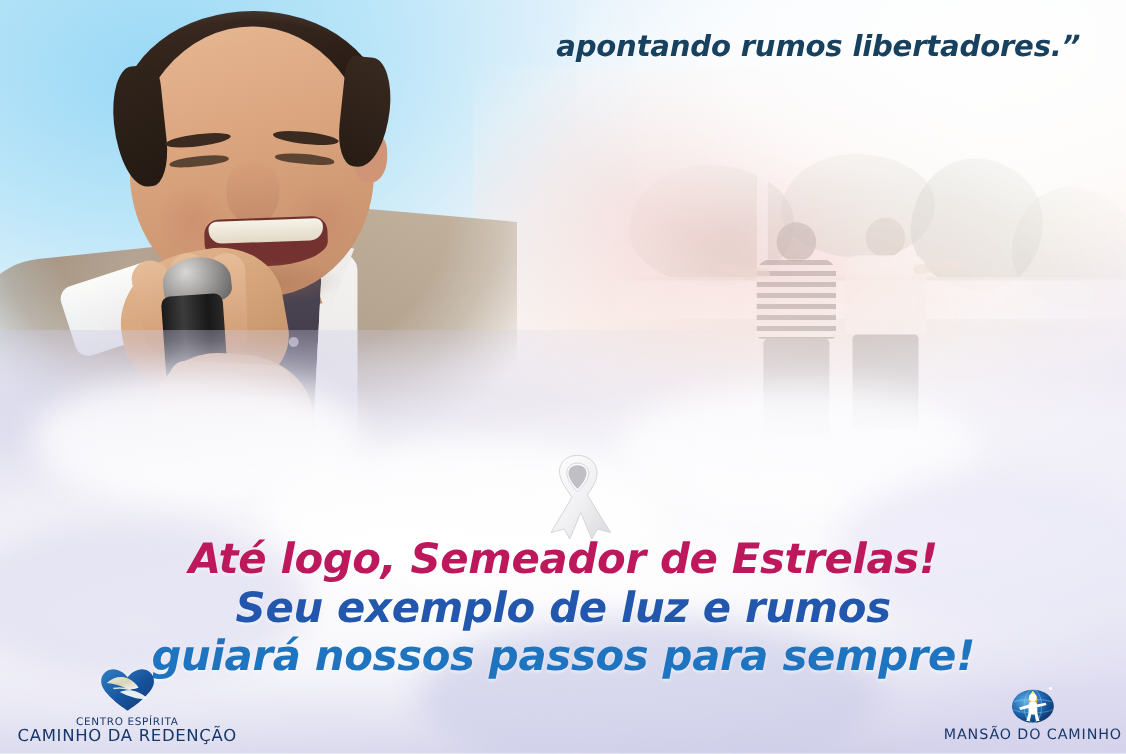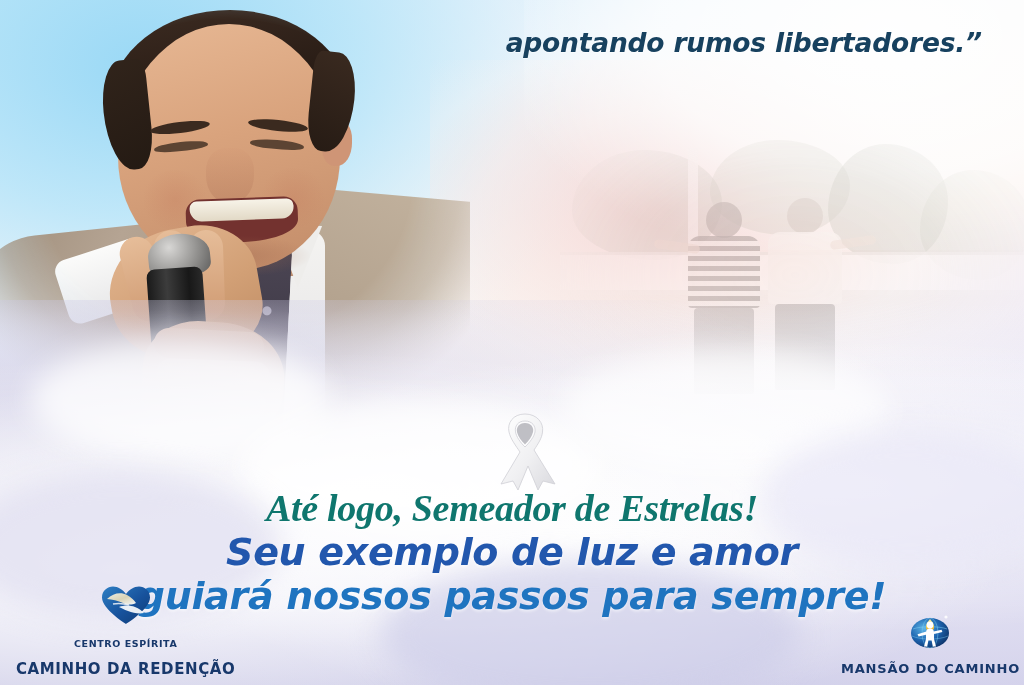--- a/index.html
+++ b/index.html
@@ -420,43 +420,42 @@
   }
   .hl-line {
     font-family: "DejaVu Sans", sans-serif;
     font-style: italic;
     font-weight: bold;
     font-size: 38px;
     line-height: 44px;
     letter-spacing: -0.3px;
     text-shadow: 0 2px 3px rgba(255,255,255,0.55);
   }
-  .hl-1 { color: #0f766e; font-family: Liberation Serif, serif; }
+  .hl-1 { color: #be185d; }
   .hl-2 { color: #2257ad; }
   .hl-3 { color: #1f74c0; }
 
   
   .logo {
     position: absolute;
     bottom: 10px;
     text-align: center;
   }
   .logo-left  { left: 16px; }
   .logo-right { right: 4px; }
   .logo-mark {
     display: block;
     margin: 0 auto 4px auto;
   }
   .logo-text {
     font-family: "DejaVu Sans", sans-serif;
-    font-weight: bold;
+    font-weight: normal;
     color: #18386b;
     letter-spacing: 0.6px;
     line-height: 12px;
-    margin-top: 13px;
   }
   .logo-text-sm { font-size: 9.5px; }
   .logo-text-lg { font-size: 15px; }
   .logo-text-single { font-size: 13px; letter-spacing: 0.8px; }
 </style>
 </head>
 <body>
 
 <div id="poster">
 
@@ -556,21 +555,21 @@
                C51 36 55 30 55.5 24 C57 15 50 6 38 6 Z
                M38 13 C45 13 49 18 48 24 C47 29 43 34 38 39
                C33 34 29.5 29 28.5 24 C27.5 18 31 13 38 13 Z" fill="url(#ribGrad)" stroke="#cfcfd6" stroke-width="0.8"></path>
       <path d="M38 15 C44 15 47 19.5 46 24 C45 28.5 42 32.5 38 36.5
                C34 32.5 31 28.5 30 24 C29 19.5 32 15 38 15 Z" fill="#8d8d96" opacity="0.55"></path>
     </svg>
   </div>
 
   <div class="headline">
     <div class="hl-line hl-1">Até logo, Semeador de Estrelas!</div>
-    <div class="hl-line hl-2">Seu exemplo de luz e amor</div>
+    <div class="hl-line hl-2">Seu exemplo de luz e rumos</div>
     <div class="hl-line hl-3">guiará nossos passos para sempre!</div>
   </div>
 
   <div class="logo logo-left">
     <svg class="logo-mark" width="54" height="40" viewBox="0 0 54 40" aria-hidden="true">
       <defs>
         <linearGradient id="heartGrad" x1="0" y1="0" x2="1" y2="1">
           <stop offset="0%" stop-color="#2e7fc4"></stop>
           <stop offset="55%" stop-color="#17529c"></stop>
           <stop offset="100%" stop-color="#103a72"></stop>

